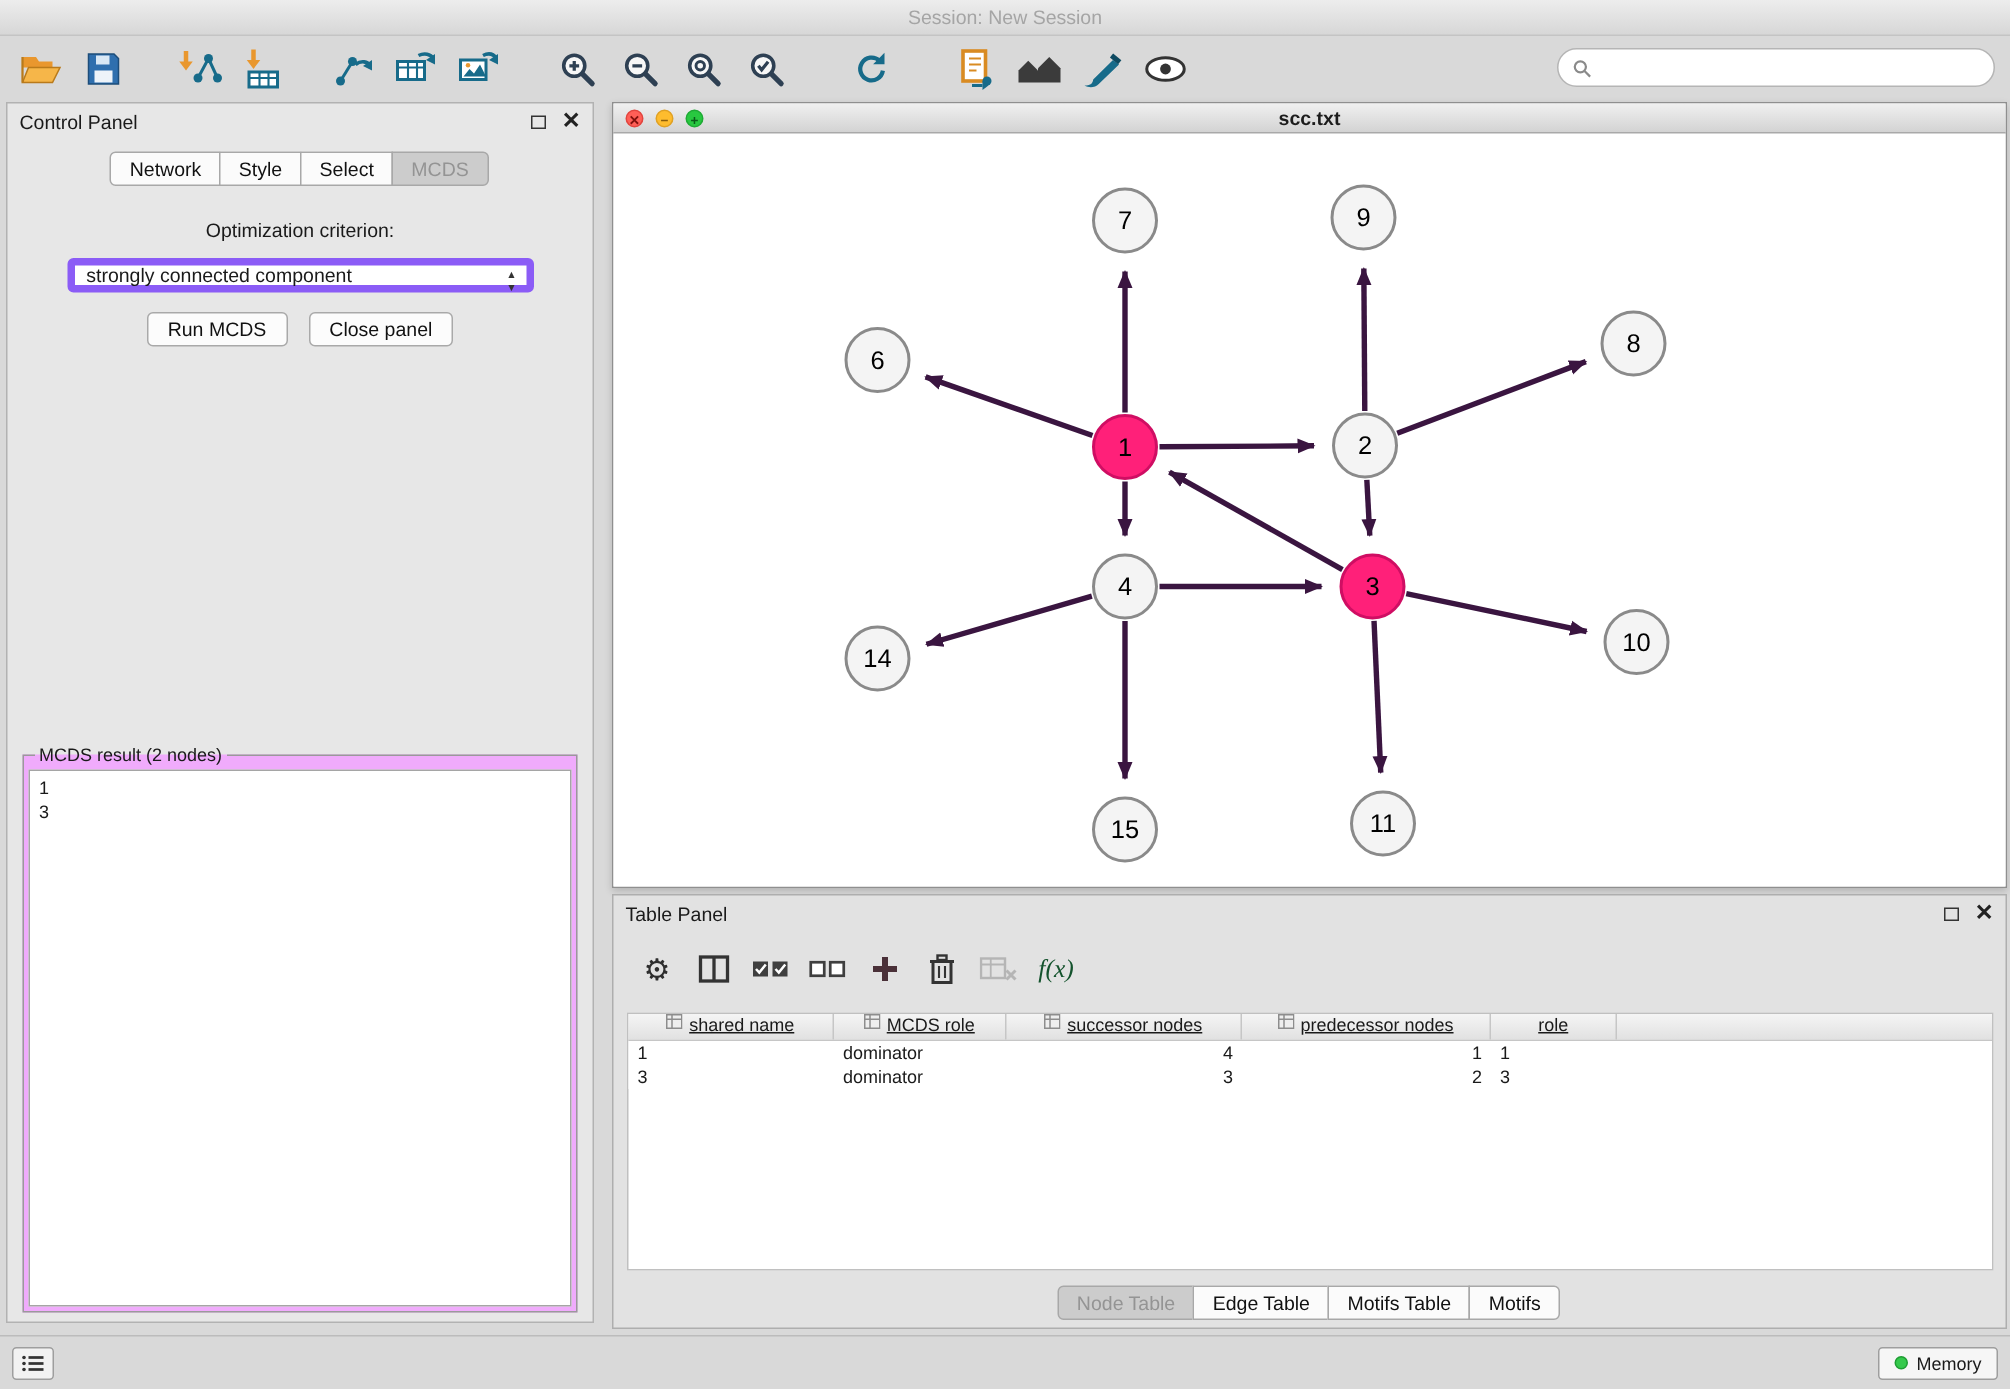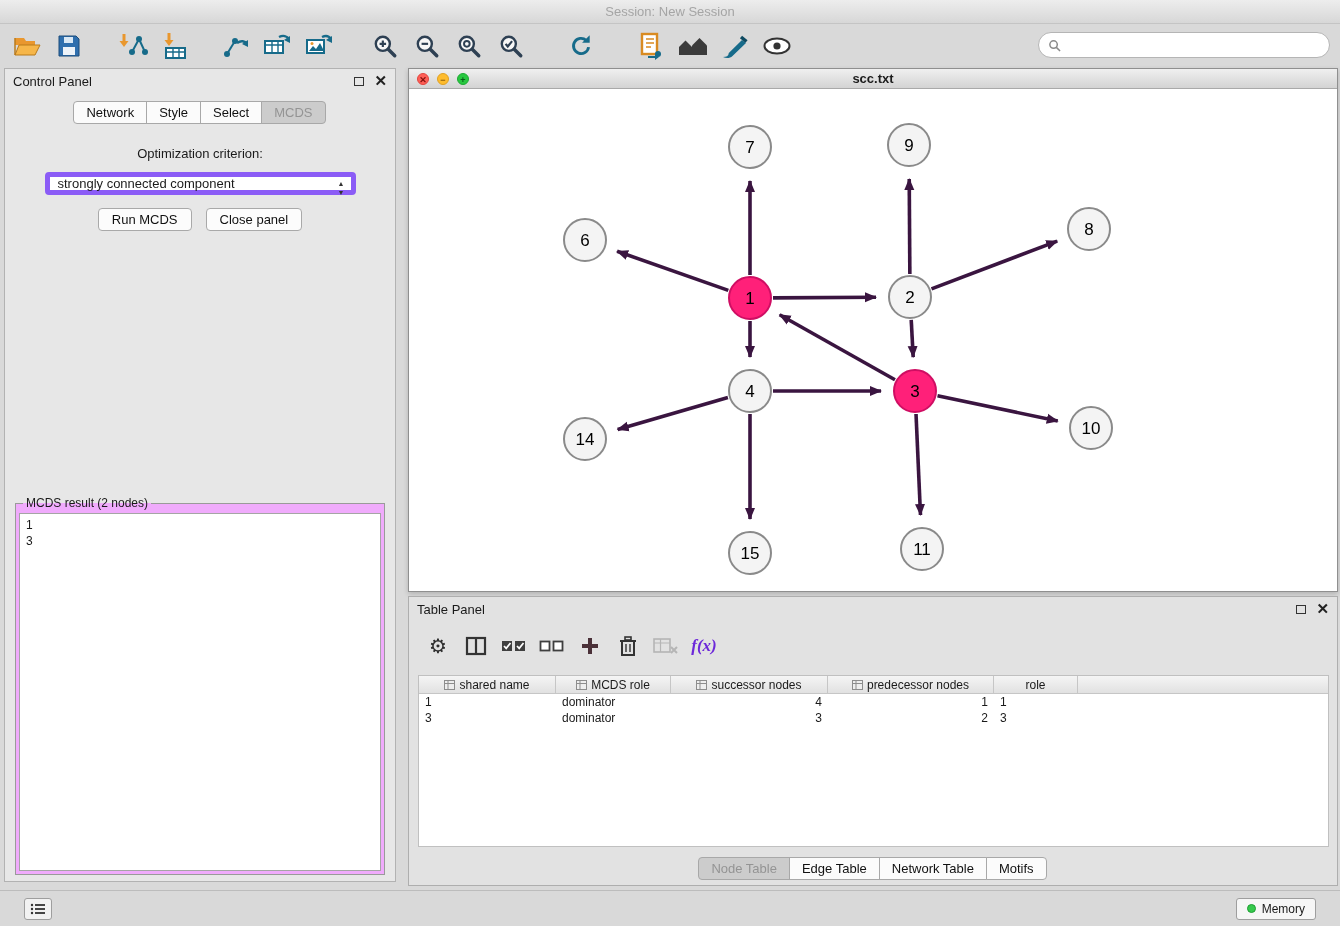--- a/index.html
+++ b/index.html
@@ -68,36 +68,36 @@
   .light.yellow{ background:#febc2e; border:1px solid #e0a123; color:#8a5d0b; }
   .light.green { background:#28c840; border:1px solid #1eaa34; color:#0a5c1a; }
   .net-canvas { width:928px; height:502px; display:block; background:#fff; }
 
   
   .table-panel { position:absolute; left:408px; top:596px; width:930px; height:290px;
     background:#e2e2e2; border:1px solid #aeaeae; }
   .tp-toolbar { display:flex; align-items:center; margin:8px 0 0 10px; height:34px; }
   .tp-btn { width:38px; height:30px; display:flex; align-items:center; justify-content:center; }
   .gear-glyph { font-size:20px; color:#2e2e2e; }
-  .fx-label { font-family:"Liberation Serif",serif; font-style:italic; font-size:17px; color:#6d28d9;font-weight:bold; }
+  .fx-label { font-family:"Liberation Serif",serif; font-style:italic; font-size:17px; color:#14532d; }
   .table-area { position:absolute; left:9px; right:8px; top:78px; height:172px;
     background:#fff; border:1px solid #c0c0c0; }
   .dt-header { display:flex; height:18px; background:linear-gradient(#f5f5f5,#e1e1e1);
     border-bottom:1px solid #c6c6c6; }
-  .dt-col { border-right:1px solid #c6c6c6; display:flex; align-items:center;
-    justify-content:center; font-size:12px; gap:4px; color:#1a1a1a; }
+  .dt-col { border-right:1px solid #c6c6c6; display:flex; 
+    justify-content:center; font-size:12px; gap:4px; color:#1a1a1a;text-decoration:underline; }
   .dt-col.filler { flex:1; border-right:none; }
   .dt-row { display:flex; height:16px; background:#fff; font-size:12px; }
   .dt-cell { padding:0 6px; display:flex; align-items:center; overflow:hidden; }
   .dt-cell.right { justify-content:flex-end; }
   .tp-tabs { position:absolute; bottom:5px; left:0; right:0; display:flex; justify-content:center; }
 
   
   .statusbar { position:absolute; left:0; top:890px; right:0; height:36px;
-    border-top:1px solid #bcbcbc; display:flex; align-items:center; padding:0 24px; }
+    border-top:1px solid #bcbcbc; display:flex; align-items:center; padding:0 8px; }
   .list-btn { width:28px; height:22px; border:1px solid #9e9e9e; border-radius:3px;
     background:#f2f2f2; display:flex; align-items:center; justify-content:center; }
   .memory-btn { margin-left:auto; height:22px; border:1px solid #9e9e9e; border-radius:3px;
     background:#f6f6f6; display:flex; align-items:center; gap:6px; padding:0 10px; font-size:12px; }
   .memory-dot { width:9px; height:9px; border-radius:50%; background:#35c94c; border:1px solid #1e9e33; }
 </style>
 </head>
 <body>
 
 <div class="titlebar">
@@ -472,21 +472,21 @@
       <div class="dt-cell" style="width:115px">dominator</div>
       <div class="dt-cell right" style="width:157px">3</div>
       <div class="dt-cell right" style="width:166px">2</div>
       <div class="dt-cell" style="width:84px">3</div>
     </div>
   </div>
 
   <div class="tabbar tp-tabs">
     <span class="tab selected">Node Table</span>
     <span class="tab">Edge Table</span>
-    <span class="tab">Network Table</span>
+    <span class="tab">Motifs Table</span>
     <span class="tab">Motifs</span>
   </div>
 </div>
 
 <div class="statusbar">
   <span class="list-btn">
     <svg width="16" height="12" viewBox="0 0 16 12">
         <circle cx="2" cy="2" r="1.2" fill="#333"></circle>
         <rect x="5" y="1.1" width="10" height="1.8" fill="#333"></rect>
         <circle cx="2" cy="6" r="1.2" fill="#333"></circle>

